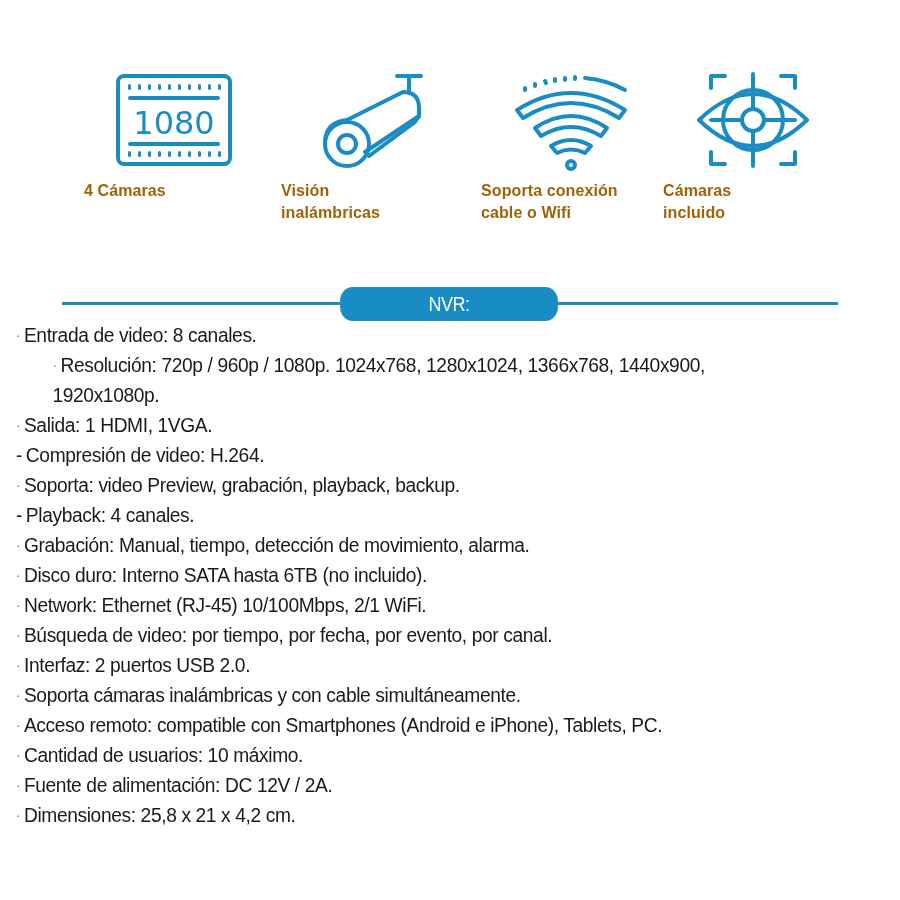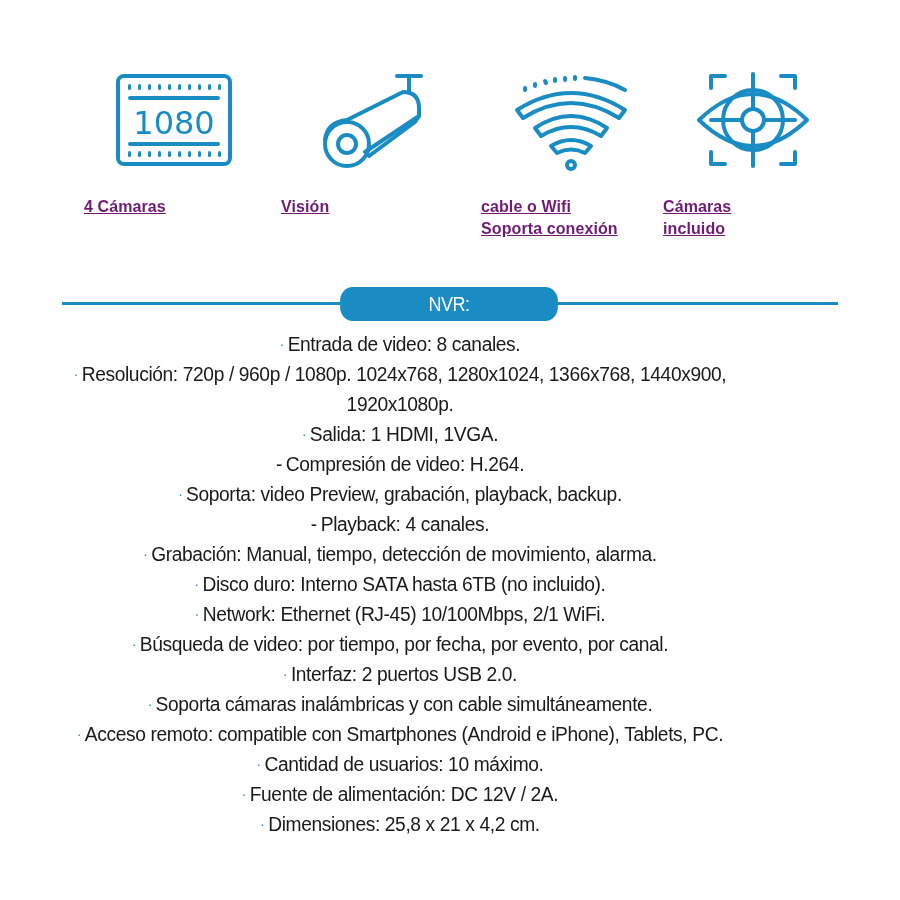--- a/index.html
+++ b/index.html
@@ -1,27 +1,27 @@
 <!DOCTYPE html>
 <html><head>
 <meta charset="utf-8">
 <style>
   html, body { margin: 0; padding: 0; background: #ffffff; }
   body { width: 900px; height: 900px; position: relative; overflow: hidden;
          font-family: "Liberation Sans", sans-serif; color: #1a1a1a; }
   .features { position: absolute; left: 0; top: 0; width: 900px; height: 250px; }
   .feature { position: absolute; top: 68px; width: 180px; text-align: left; }
   .feature .icon { width: 120px; height: 104px; margin: 0 auto; display: block; }
-  .feature .label { margin-top: 24px; font-size: 16px; line-height: 22px; font-weight: bold; color: #701a75; letter-spacing: 0.1px; text-decoration: underline; }
+  .feature .label { margin-top: 8px; font-size: 16px; line-height: 22px; font-weight: bold; color: #a16207; letter-spacing: 0.1px; }
   .feature .label span { display: block; }
   .divider { position: absolute; left: 62px; top: 302px; width: 776px; height: 3px; background: #1a8cc4; }
   .pill { position: absolute; left: 328px; top: 287px; width: 242px; height: 34px; background: #1a8cc4;
           border-radius: 14px; color: #ffffff; font-size: 20px; text-align: center; line-height: 34px;
           transform: scaleX(0.9); letter-spacing: -0.5px; }
-  .specs { position: absolute; left: 0; top: 329px; width: 800px; text-align: center; }
+  .specs { position: absolute; left: 0; top: 320px; width: 800px; }
   .spec { font-size: 20px; line-height: 30px; color: #1a1a1a; white-space: nowrap; letter-spacing: -0.4px; transform: scaleX(0.96); }
   .spec.wrap { white-space: normal; padding: 0 38px; }
   .bullet { color: #1a8cc4; margin-right: 4px; font-size: 14px; vertical-align: 2px; }
   .dash { color: #1a1a1a; margin-right: 4px; }
   svg .s { fill: none; stroke: #1a8cc4; stroke-width: 4; stroke-linecap: round; stroke-linejoin: round; }
 </style>
 </head>
 <body>
 
 <div class="features">
@@ -65,35 +65,36 @@
       <line class="s" x1="86" y1="8" x2="110" y2="8"></line>
       <line class="s" x1="98" y1="8" x2="98" y2="24"></line>
       <path class="s" d="M36 52 L92 24 Q108 24 108 40 L108 48 L54 84"></path>
       <path class="s" d="M108 48 L104 54 L58 88"></path>
       <circle class="s" cx="36" cy="76" r="22"></circle>
       <circle class="s" cx="36" cy="76" r="9"></circle>
       <path class="s" d="M14 72 Q16 54 36 52"></path>
     </svg>
     <div class="label">
       <span>Visión</span>
+      <span>inalámbricas</span>
     </div>
   </div>
 
   <div class="feature" style="left:481px;">
     <svg class="icon" viewBox="0 0 120 104">
       <path class="s" d="M14 20 L14 22 M24 16 L24 18 M34 13 L35 15 M44 11 L44 13 M54 10 L54 12 M64 9 L64 11"></path>
       <path class="s" d="M74 10 Q96 12 114 22"></path>
       <path class="s" d="M6 42 Q60 8 114 42 L108 50 Q60 20 12 50 Z"></path>
       <path class="s" d="M24 60 Q60 36 96 60 L90 68 Q60 50 30 68 Z"></path>
       <path class="s" d="M40 78 Q60 66 80 78 L74 85 Q60 78 46 85 Z"></path>
       <circle class="s" cx="60" cy="97" r="4"></circle>
     </svg>
     <div class="label">
+      <span>Soporta conexión</span>
       <span>cable o Wifi</span>
-      <span>Soporta conexión</span>
     </div>
   </div>
 
   <div class="feature" style="left:663px;">
     <svg class="icon" viewBox="0 0 120 104">
       <path class="s" d="M18 20 L18 8 L32 8"></path>
       <path class="s" d="M88 8 L102 8 L102 20"></path>
       <path class="s" d="M18 84 L18 96 L32 96"></path>
       <path class="s" d="M88 96 L102 96 L102 84"></path>
       <path class="s" d="M6 52 Q60 0 114 52 Q60 104 6 52 Z"></path>

